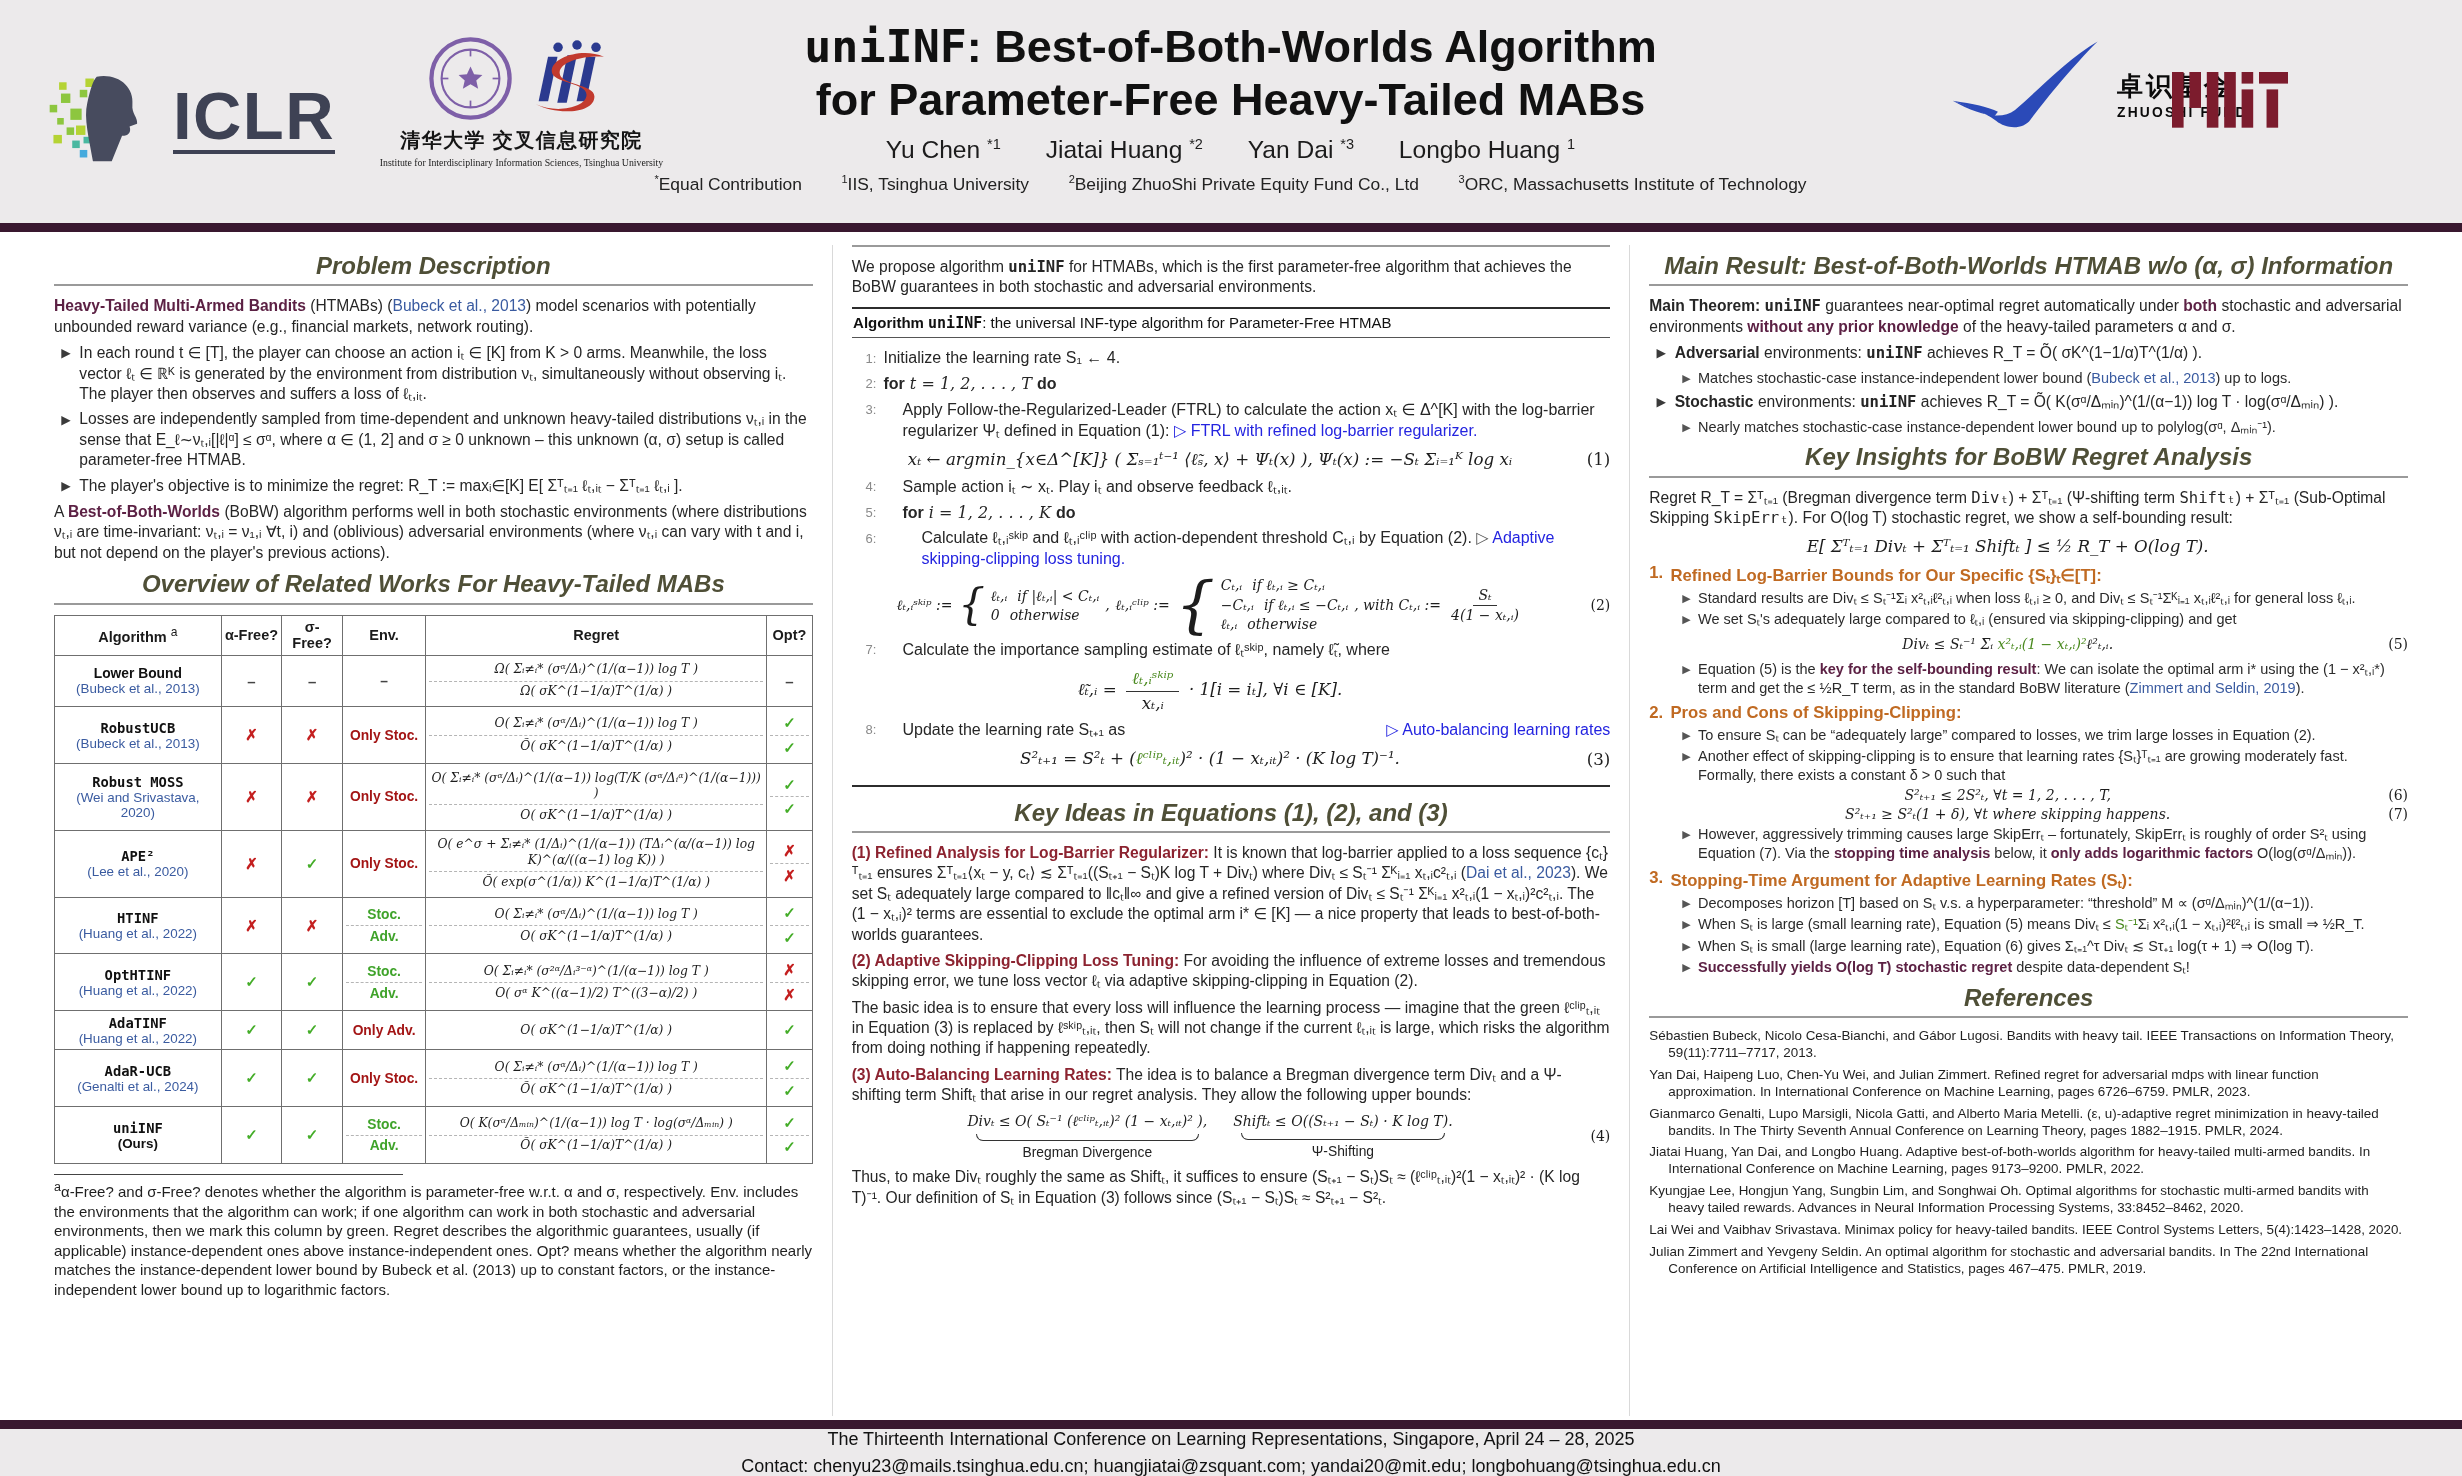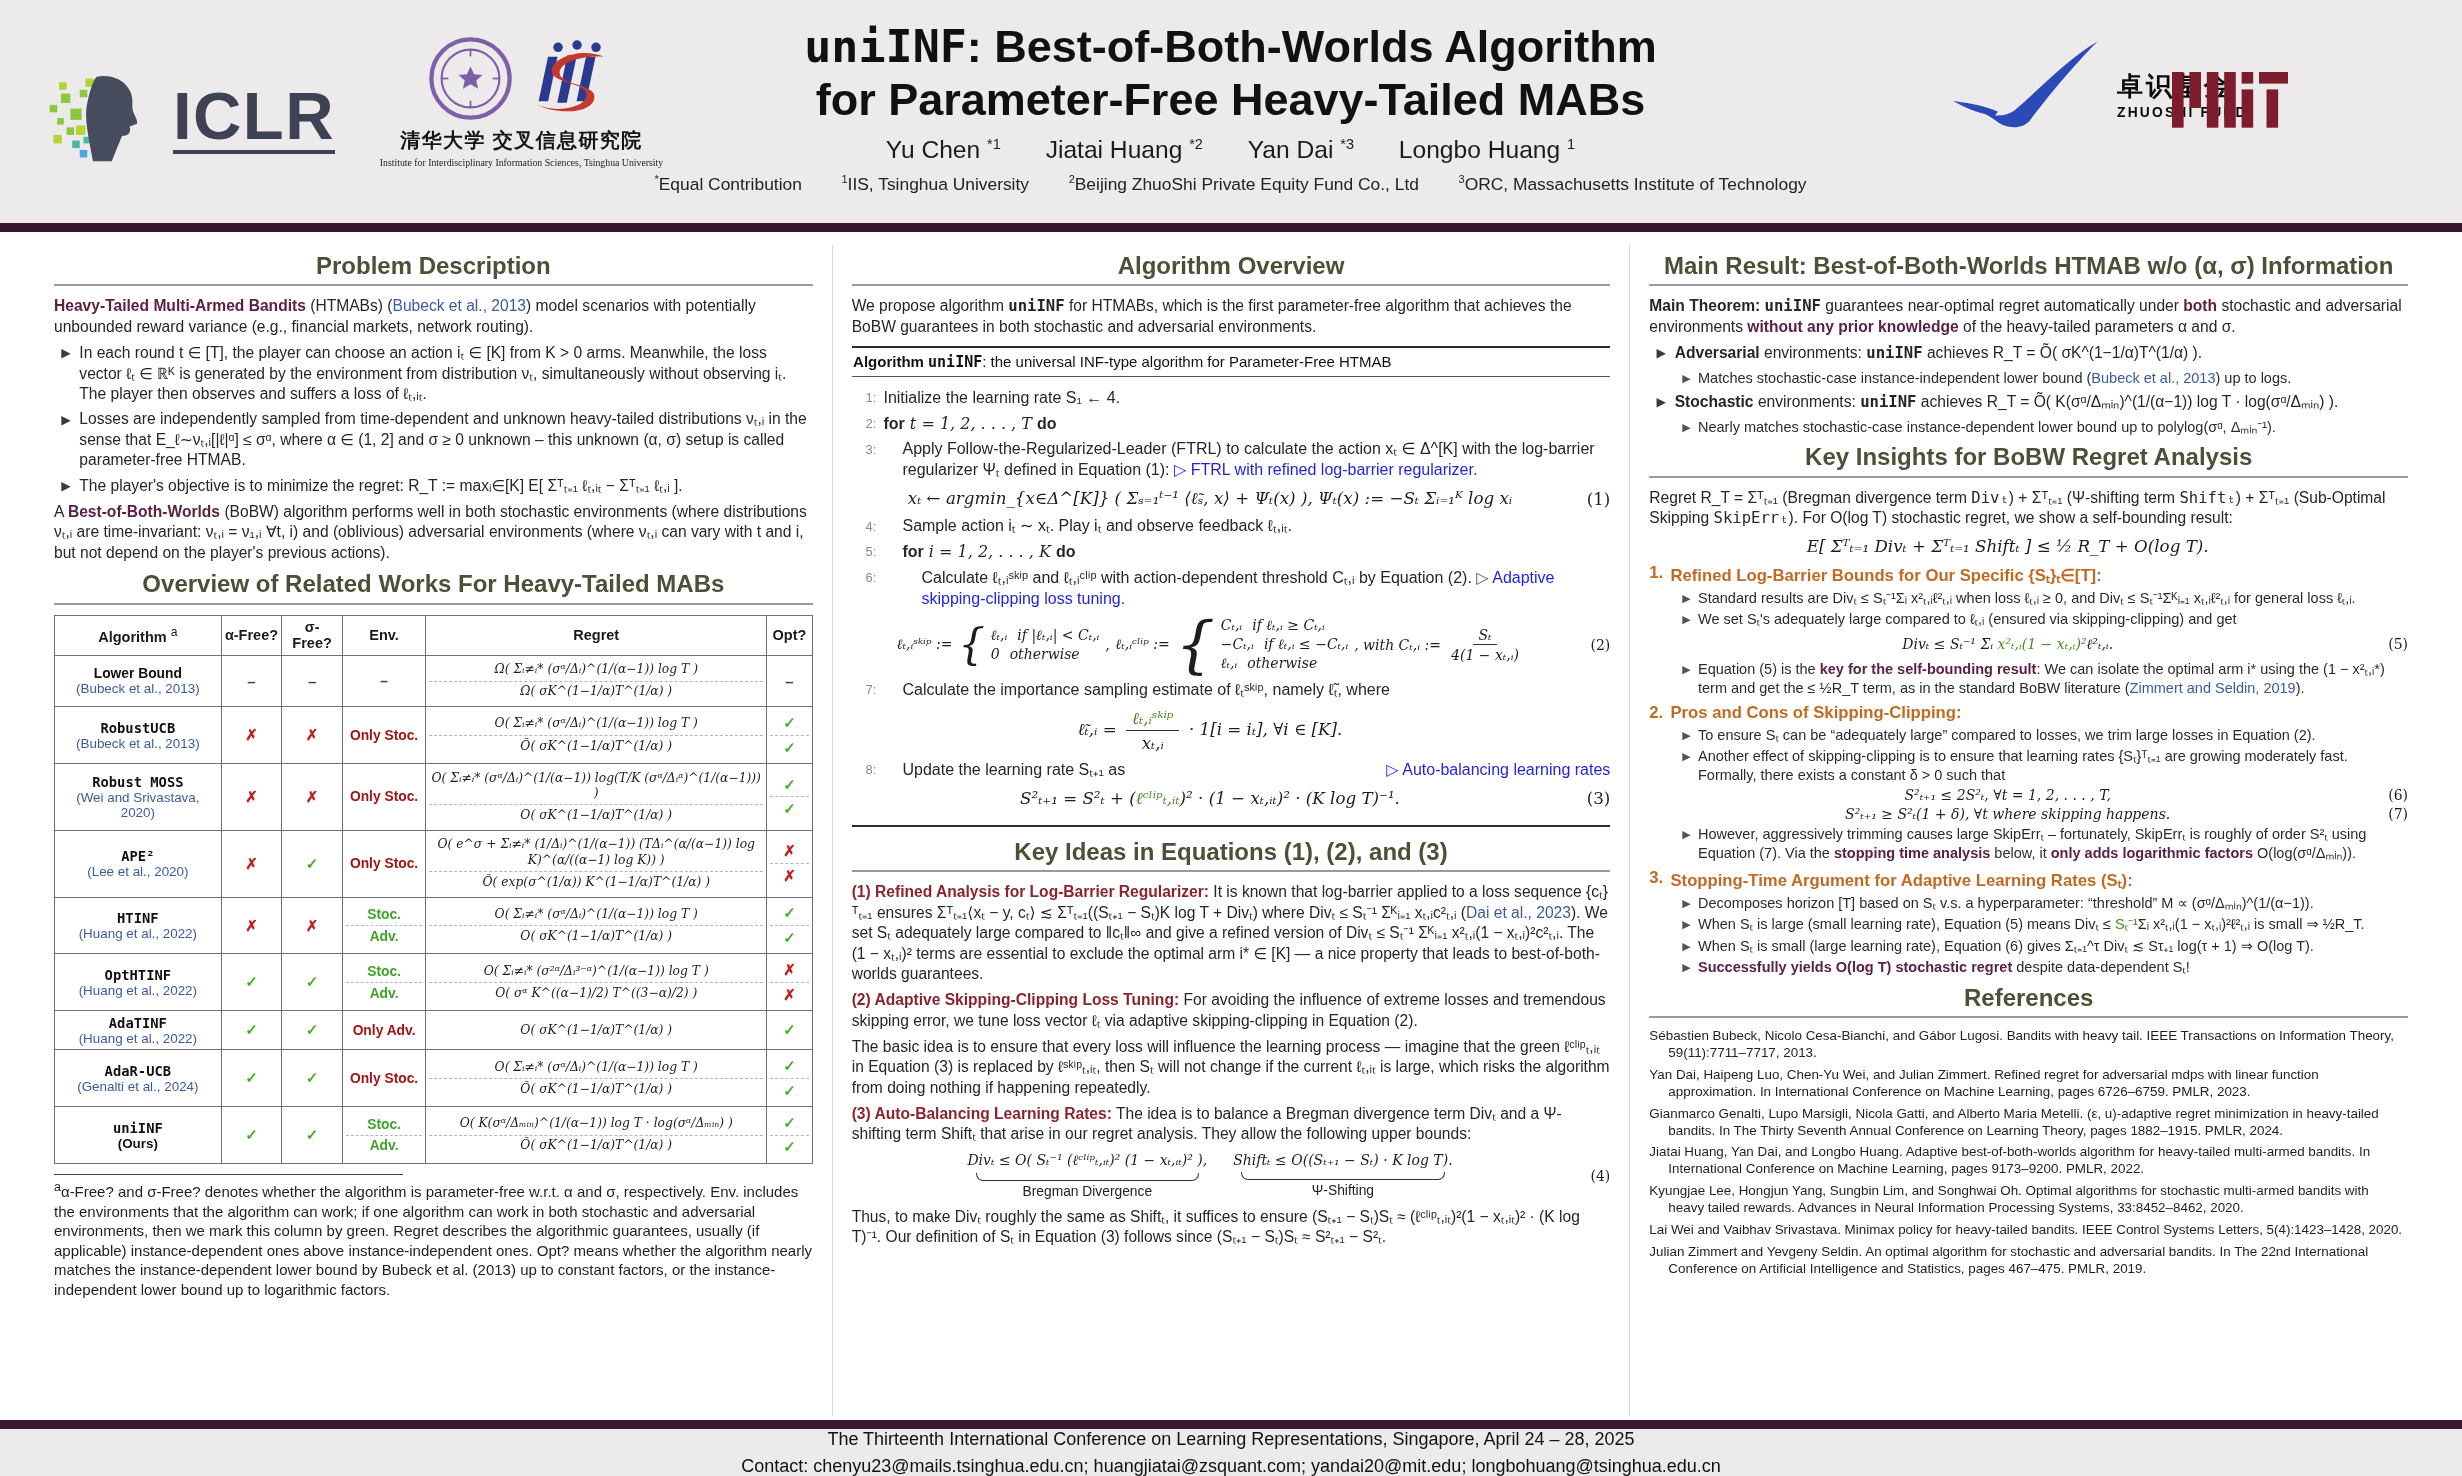--- a/index.html
+++ b/index.html
@@ -25,21 +25,21 @@
   .zs-cn{font-size:26px;font-weight:bold;color:#0a0a0a;letter-spacing:2.9px;}
   .zs-en{font-size:13.8px;font-weight:bold;color:#0a0a0a;letter-spacing:2.2px;margin-top:1.4px;}
   
   .ftr-bar{position:absolute;bottom:48px;left:0;right:0;height:9.4px;background:#39182f;}
   .ftr{position:absolute;bottom:0;left:0;right:0;height:48px;background:#eceaeb;
        display:flex;justify-content:space-between;align-items:center;padding:0 43px;font-size:18px;color:#111;flex-direction:column;}
   
   .content{position:absolute;top:232px;bottom:57px;left:0;right:0;display:flex;padding:13px 35px 4.3px;}
   .col{flex:1;padding:0 19px;overflow:hidden;}
   .col + .col{border-left:1.4px solid #d9d9d9;}
-  .sec-title{font-size:24px;font-weight:bold;color:#4f4f37;text-align:center;margin:7.2px 0 4.3px;}
+  .sec-title{font-size:24px;font-weight:bold;color:#4f4f37;text-align:center;margin:7.2px 0 4.3px;font-style:italic;}
   .rule{border-bottom:2.2px solid #9a9a9a;margin-bottom:10px;}
   p.body{font-size:15.6px;line-height:1.31;margin:5.8px 0;}
   .bul{display:flex;gap:8.7px;margin:5px 0 5px 7.2px;font-size:15.6px;line-height:1.31;}
   .bul .tri{color:#3a3a3a;font-size:12.3px;padding-top:2.2px;flex-shrink:0;}
   .subbul{display:flex;gap:7.2px;margin:2.9px 0 2.9px 33px;font-size:14.5px;line-height:1.28;color:#2b2b2b;}
   .subbul .tri{color:#555;font-size:11px;padding-top:2.2px;flex-shrink:0;}
   .maroon{color:#5c2144;font-weight:bold;}
   .crimson{color:#8c2330;font-weight:bold;}
   .cite{color:#3a5ba0;}
   .mono{font-family:"DejaVu Sans Mono", monospace;}
@@ -412,21 +412,20 @@
     </tbody>
       </table>
 
     <div class="fn-rule"></div>
     <p class="footnote">
       <sup>a</sup><span>α-Free? and σ-Free? denotes whether the algorithm is parameter-free w.r.t. α and σ, respectively. Env. includes the environments that the algorithm can work; if one algorithm can work in both stochastic and adversarial environments, then we mark this column by green. Regret describes the algorithmic guarantees, usually (if applicable) instance-dependent ones above instance-independent ones. Opt? means whether the algorithm nearly matches the instance-dependent lower bound by Bubeck et al. (2013) up to constant factors, or the instance-independent lower bound up to logarithmic factors.</span>
     </p>
   </div>
 
   <div class="col">
-    <div class="sec-title">Algorithm Overview</div>
     <div class="rule"></div>
 
     <p class="body">
       <span>We propose algorithm </span><span class="bmono">uniINF</span><span> for HTMABs, which is the first parameter-free algorithm that achieves the BoBW guarantees in both stochastic and adversarial environments.</span>
     </p>
 
     <div class="algo">
       <div class="algo-hdr">
         <span class="bold">Algorithm </span><span class="bmono">uniINF</span><span>: the universal INF-type algorithm for Parameter-Free HTMAB</span>
       </div>

